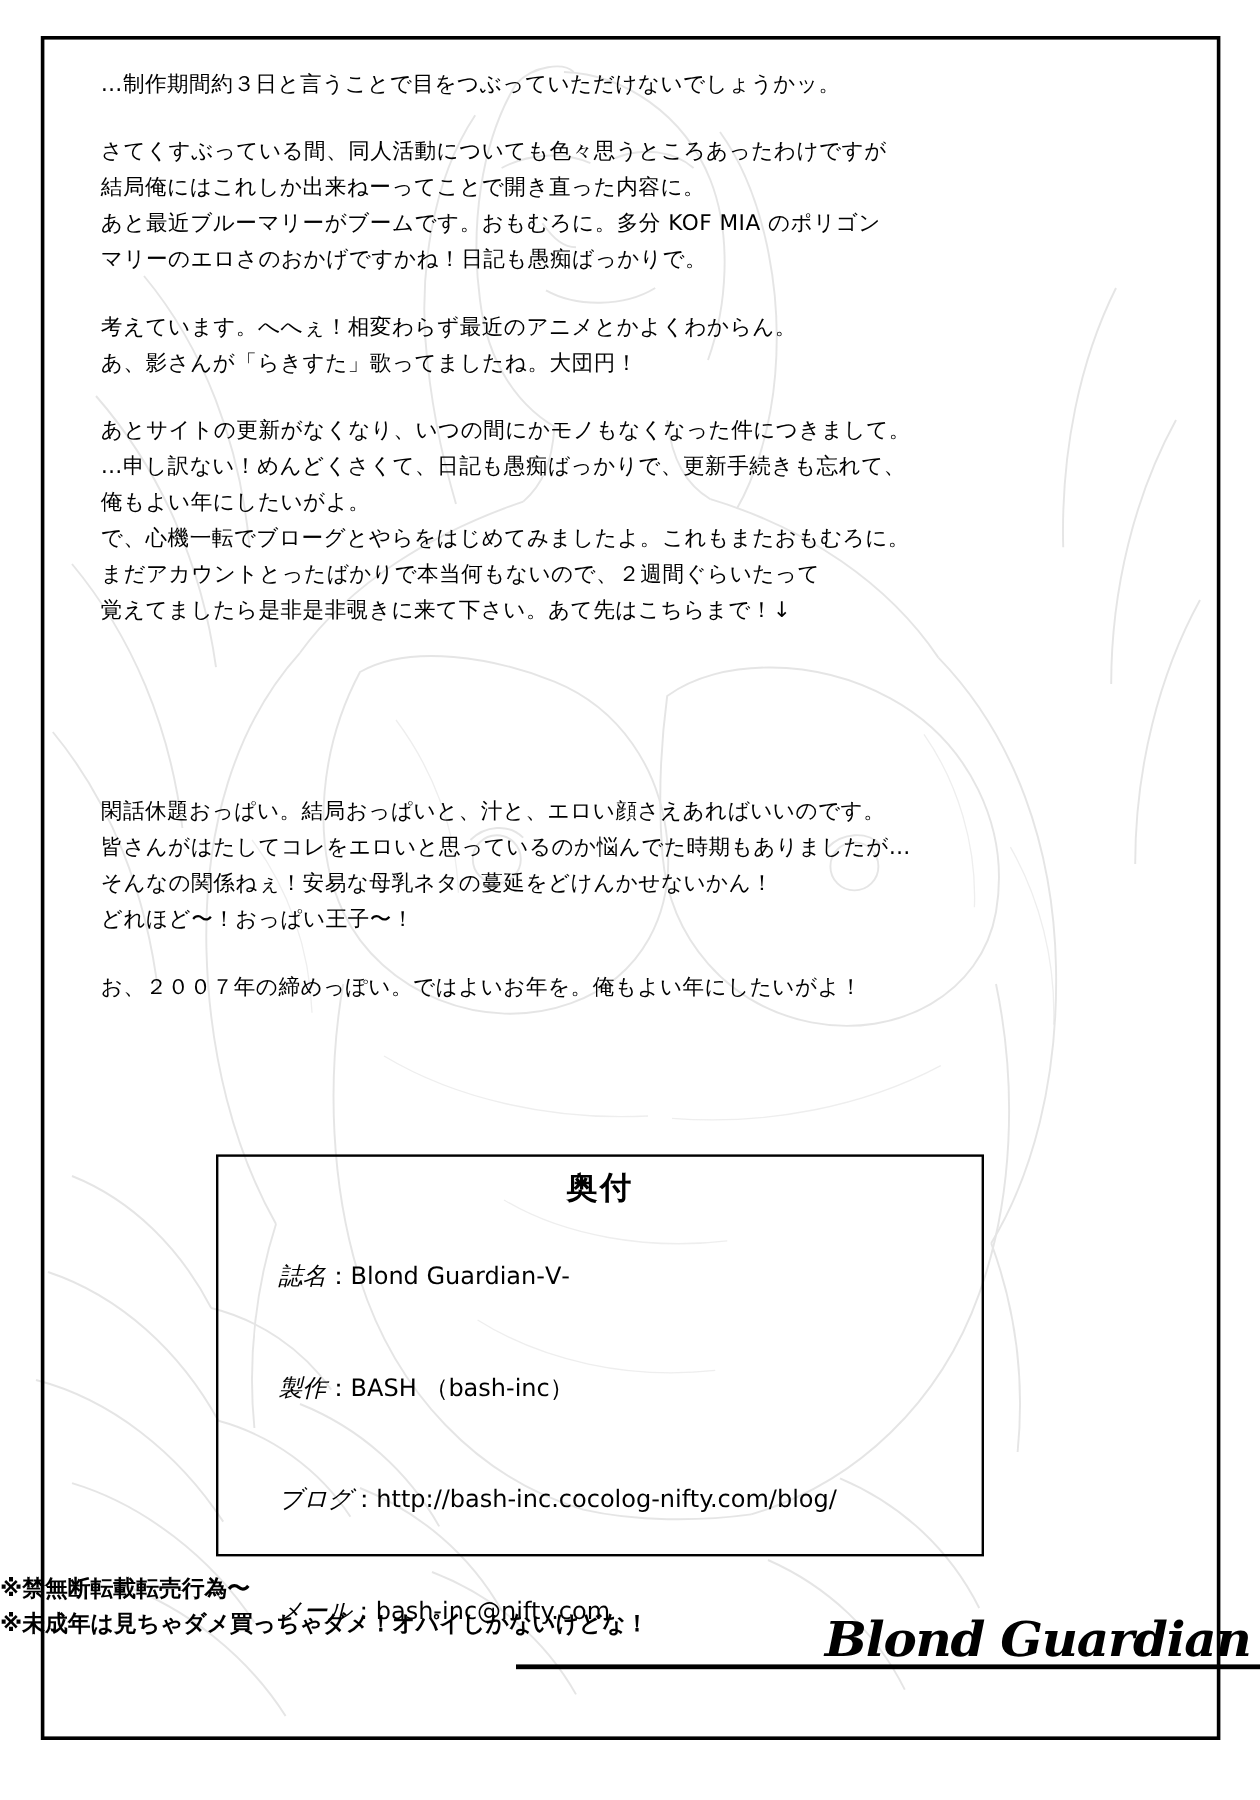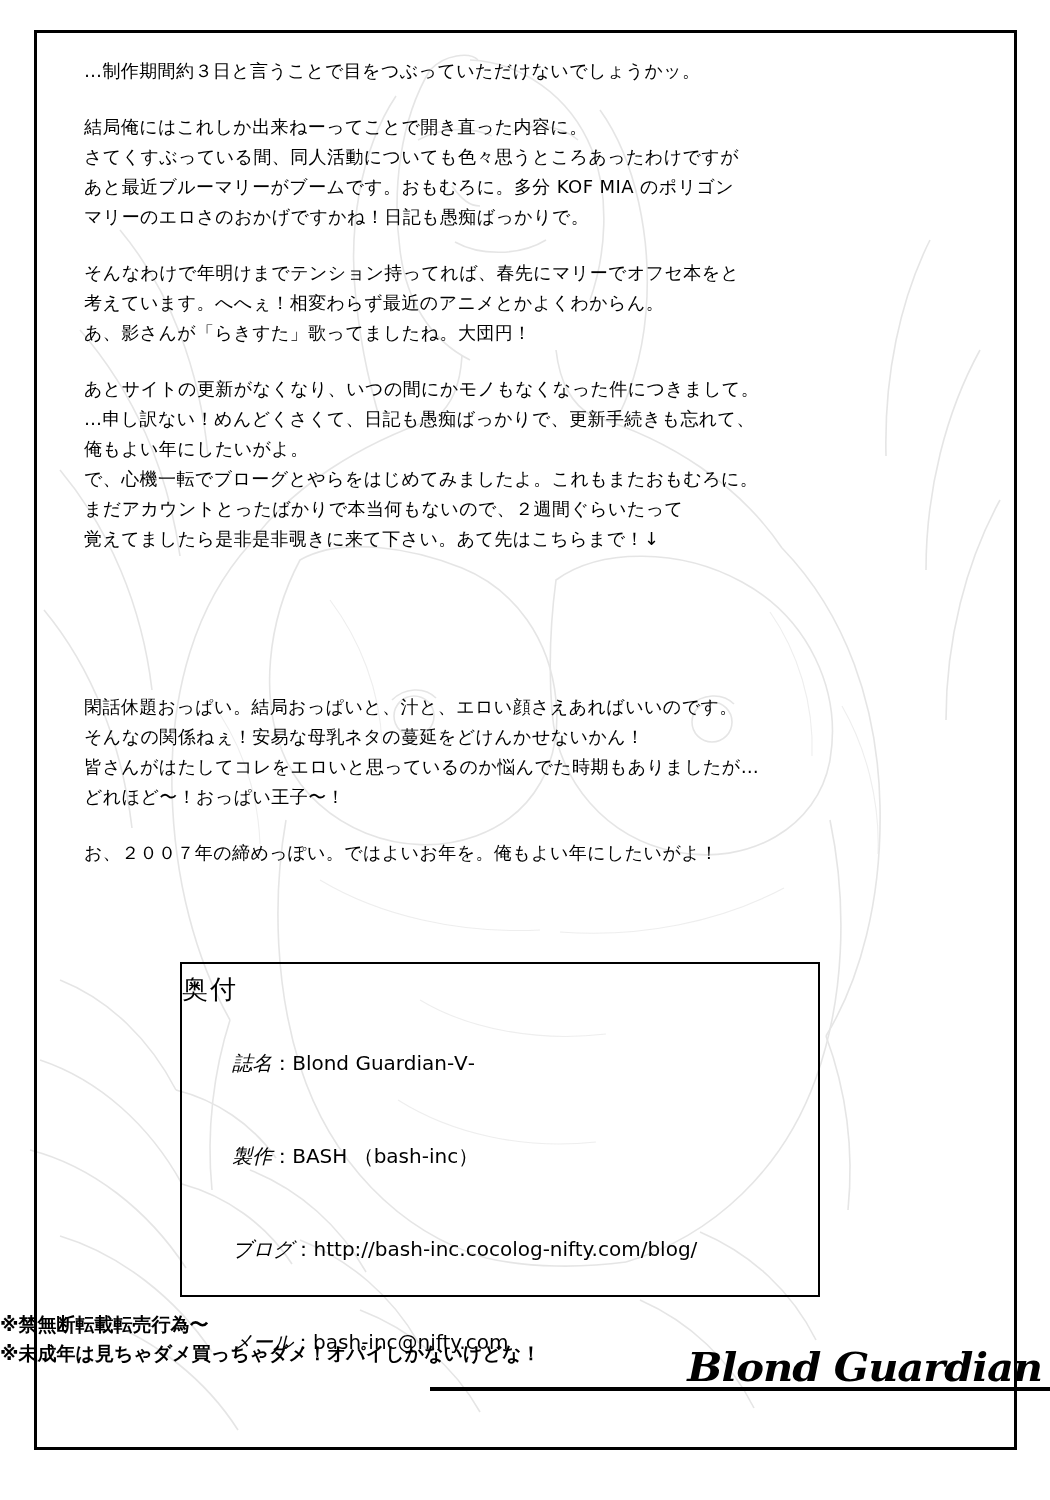--- a/index.html
+++ b/index.html
@@ -62,21 +62,22 @@
     left: 180px;
     top: 962px;
     width: 640px;
     height: 335px;
     border: 2px solid #000;
     box-sizing: border-box;
     z-index: 3;
     background: transparent;
   }
   #colophon-title {
-    font-weight: normal;
+    text-align: center;
+    font-weight: bold;
     font-size: 26px;
     margin-top: 8px;
     letter-spacing: 2px;
     font-family: "DejaVu Sans", "Liberation Sans", sans-serif;
   }
   #colophon-rows {
     margin: 10px 0 0 12px;
     font-size: 20px;
     line-height: 31px;
     font-family: "DejaVu Sans", "Liberation Sans", sans-serif;
@@ -205,47 +206,46 @@
 
 <div id="page-frame"></div>
 
 <div id="afterword">
 
   <div class="para">
     <div class="line">…制作期間約３日と言うことで目をつぶっていただけないでしょうかッ。</div>
   </div>
 
   <div class="para">
+    <div class="line">さてくすぶっている間、同人活動についても色々思うところあったわけですが</div>
     <div class="line">結局俺にはこれしか出来ねーってことで開き直った内容に。</div>
-    <div class="line">さてくすぶっている間、同人活動についても色々思うところあったわけですが</div>
     <div class="line">あと最近ブルーマリーがブームです。おもむろに。多分 KOF MIA のポリゴン</div>
     <div class="line">マリーのエロさのおかげですかね！日記も愚痴ばっかりで。</div>
   </div>
 
   <div class="para">
-    <div class="line">そんなわけで年明けまでテンション持ってれば、春先にマリーでオフセ本をと</div>
     <div class="line">考えています。へへぇ！相変わらず最近のアニメとかよくわからん。</div>
     <div class="line">あ、影さんが「らきすた」歌ってましたね。大団円！</div>
   </div>
 
   <div class="para">
     <div class="line">あとサイトの更新がなくなり、いつの間にかモノもなくなった件につきまして。</div>
     <div class="line">…申し訳ない！めんどくさくて、日記も愚痴ばっかりで、更新手続きも忘れて、</div>
     <div class="line">俺もよい年にしたいがよ。</div>
     <div class="line">で、心機一転でブローグとやらをはじめてみましたよ。これもまたおもむろに。</div>
     <div class="line">まだアカウントとったばかりで本当何もないので、２週間ぐらいたって</div>
     <div class="line">覚えてましたら是非是非覗きに来て下さい。あて先はこちらまで！↓</div>
   </div>
 
   <div class="gap-big"></div>
 
   <div class="para">
     <div class="line">閑話休題おっぱい。結局おっぱいと、汁と、エロい顔さえあればいいのです。</div>
+    <div class="line">皆さんがはたしてコレをエロいと思っているのか悩んでた時期もありましたが…</div>
     <div class="line">そんなの関係ねぇ！安易な母乳ネタの蔓延をどけんかせないかん！</div>
-    <div class="line">皆さんがはたしてコレをエロいと思っているのか悩んでた時期もありましたが…</div>
     <div class="line">どれほど〜！おっぱい王子〜！</div>
   </div>
 
   <div class="para tight">
     <div class="line">お、２００７年の締めっぽい。ではよいお年を。俺もよい年にしたいがよ！</div>
   </div>
 
 </div>
 
 <div id="colophon">

